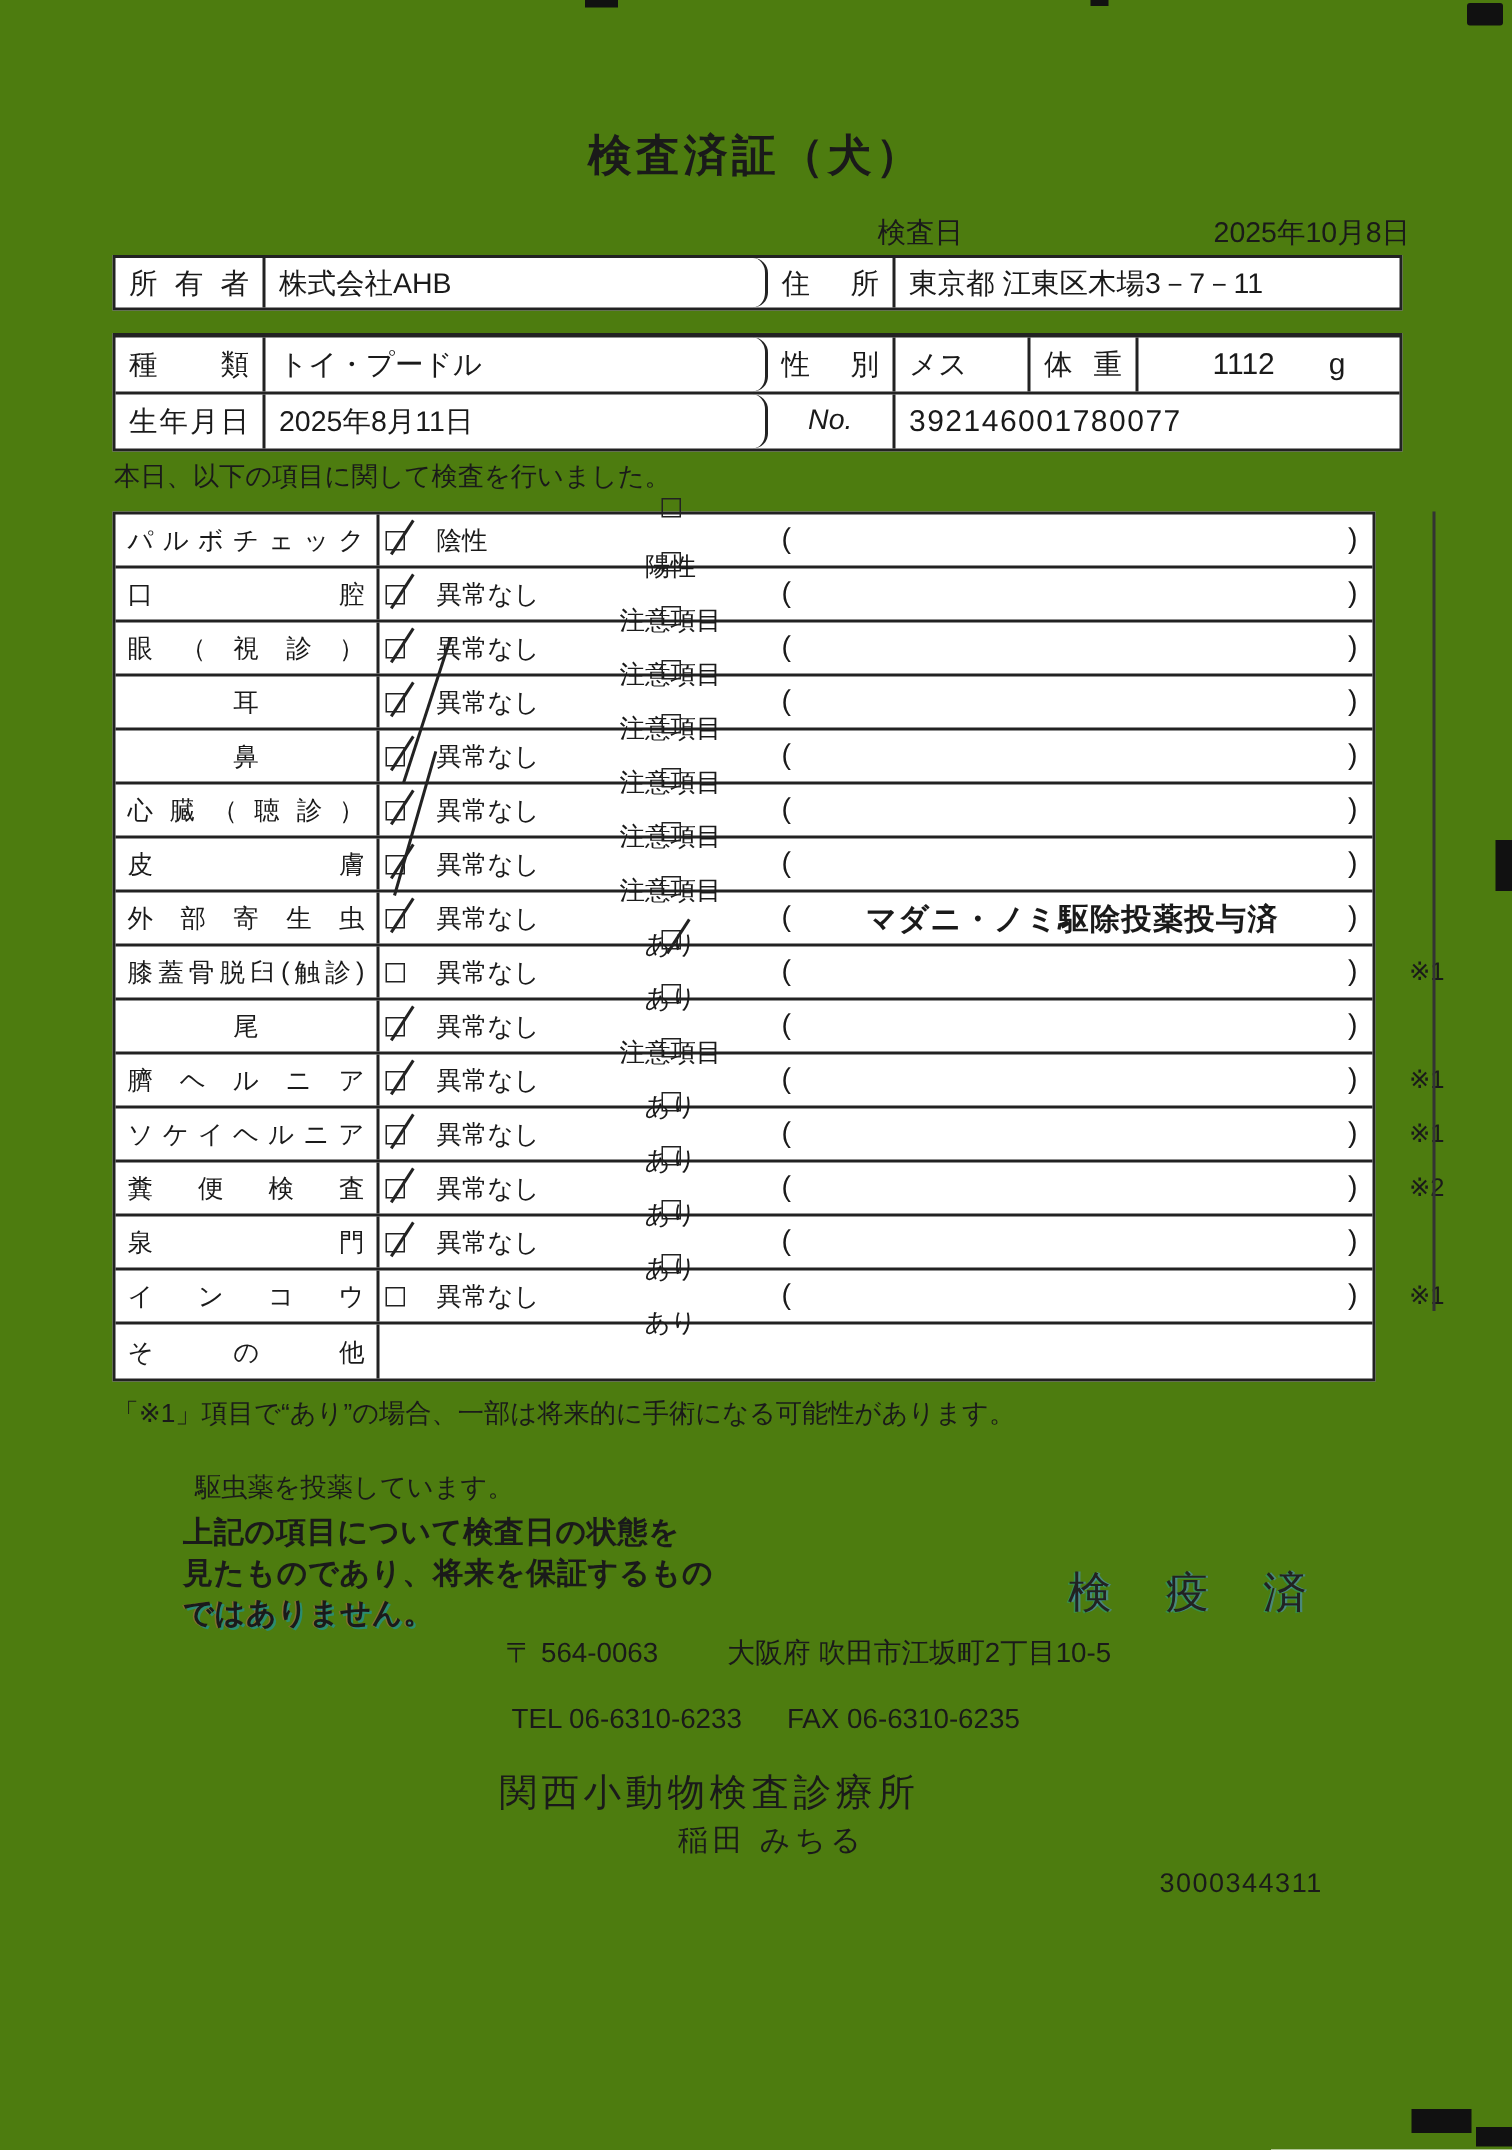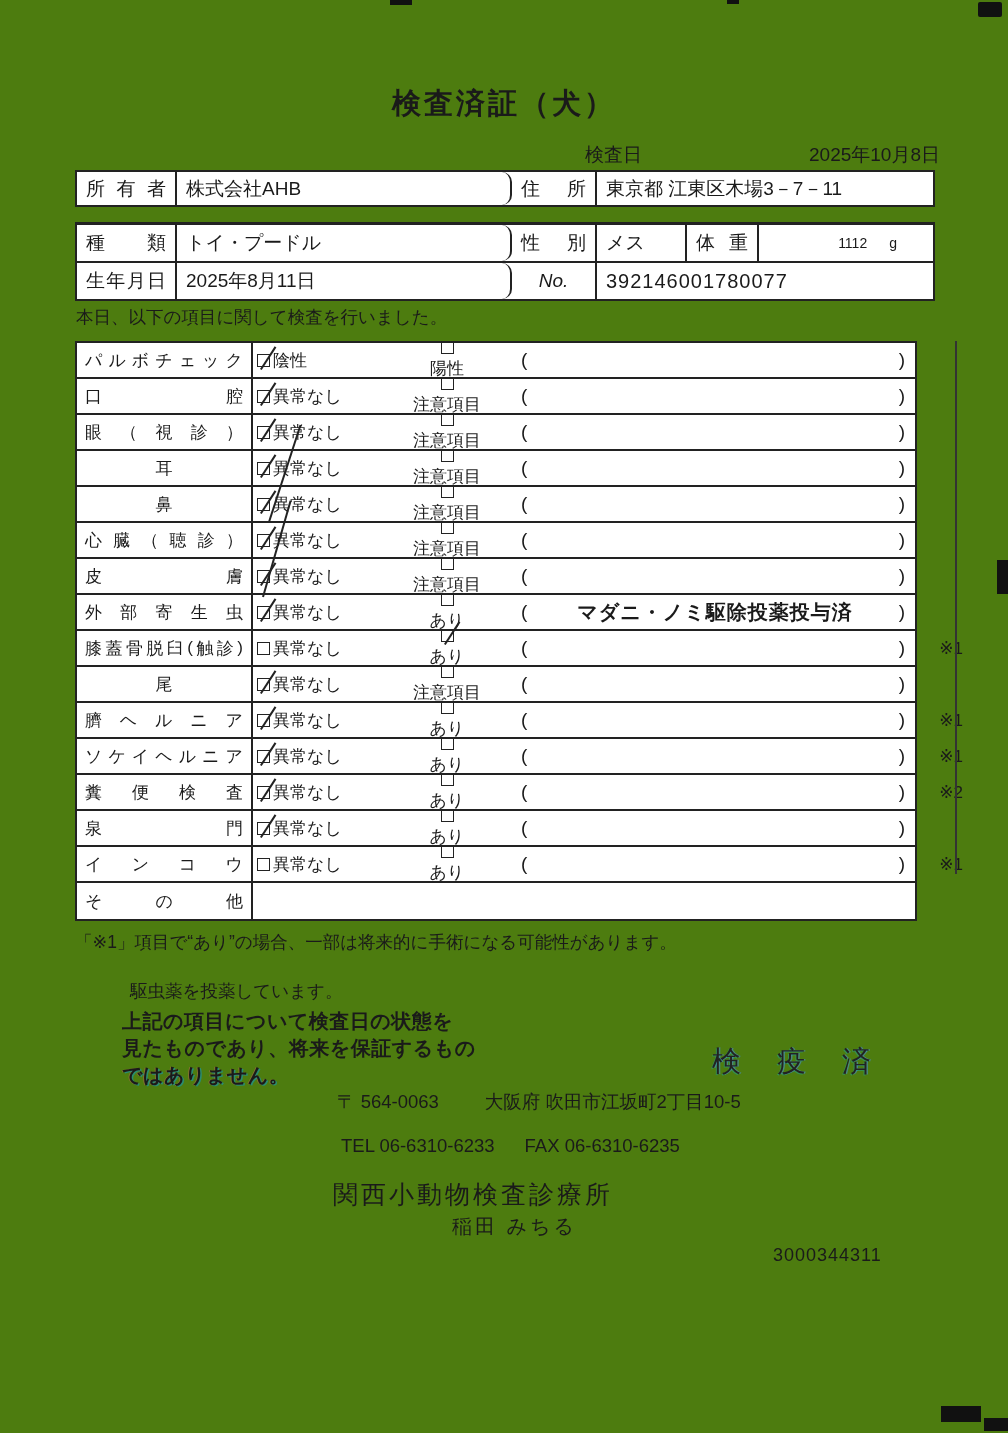--- a/index.html
+++ b/index.html
@@ -15,37 +15,37 @@
   
   .tbl{position:absolute;left:75px;width:860px;border:2px solid #222;box-sizing:border-box;background:#fff;}
   .owner-tbl{top:170px;height:37px;display:flex;}
   .dog-tbl{top:222px;border-top:3px solid #222;}
   .trow{display:flex;height:36px;}
   .trow.rb{border-bottom:2px solid #222;}
   .cell{box-sizing:border-box;border-right:2px solid #222;display:flex;align-items:center;
         padding:0 9px;font-size:19px;overflow:hidden;}
   .cell.last{border-right:none;}
   .w100{width:100px;}.w335{width:335px;border-radius:10px;}.w85{width:85px;}.w90{width:90px;}.w72{width:72px;}.fx{flex:1;}
-  .weight-cell{justify-content:flex-end;padding-right:36px;gap:22px;font-size:14px;}
+  .weight-cell{justify-content:flex-end;padding-right:36px;gap:36px;font-size:20px;}
   .num-cell{font-size:20px;letter-spacing:1px;}
   .center-lab{justify-content:center;font-style:italic;}
 
   .jc{display:flex;justify-content:space-between;align-items:center;}
   .cc{display:flex;justify-content:center;align-items:center;}
 
   .intro{position:absolute;left:76px;top:305px;font-size:17.5px;}
 
   
   .chk-table{position:absolute;left:75px;top:341px;width:842px;border:2px solid #222;box-sizing:border-box;background:#fff;}
   .check-row{display:flex;height:36px;border-bottom:2px solid #222;position:relative;box-sizing:border-box;align-items:stretch;}
   .check-row:last-child{border-bottom:none;}
   .label-cell{width:176px;border-right:2px solid #222;box-sizing:border-box;padding:0 8px;
               font-size:17px;align-items:center;}
   .row-body{flex:1;display:flex;align-items:center;}
-  .opt{display:flex;align-items:center;gap:3px;font-size:17px;}
+  .opt{display:flex;align-items:center;gap:21px;font-size:17px;}
   .opt1{width:126px;padding-left:4px;box-sizing:border-box;}
   .opt2{width:136px;flex-direction:column;}
   .cbox{width:13px;height:13px;border:1.6px solid #222;position:relative;flex:0 0 auto;box-sizing:border-box;}
   .tick{position:absolute;left:2px;bottom:-3px;width:2px;height:27px;background:#222;
         transform:rotate(33deg);transform-origin:bottom left;}
   .paren-area{flex:1;position:relative;height:100%;display:flex;align-items:center;
               justify-content:space-between;padding:0 10px 0 6px;font-size:19px;}
   .comment{position:absolute;left:0;right:0;text-align:center;font-weight:bold;font-size:20px;letter-spacing:1px;}
   .note{position:absolute;right:-48px;top:7px;font-size:17px;}
 

